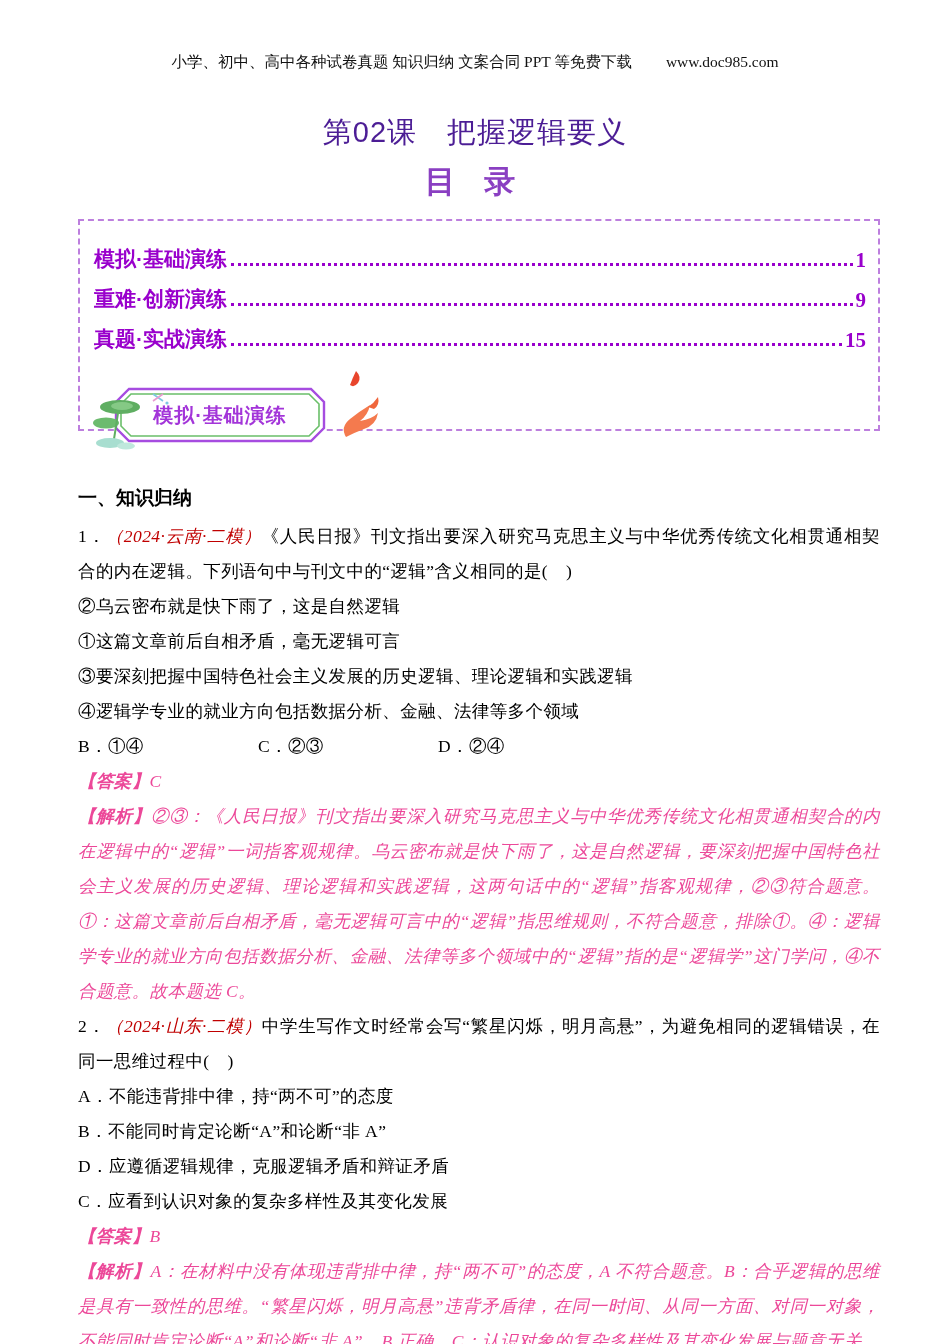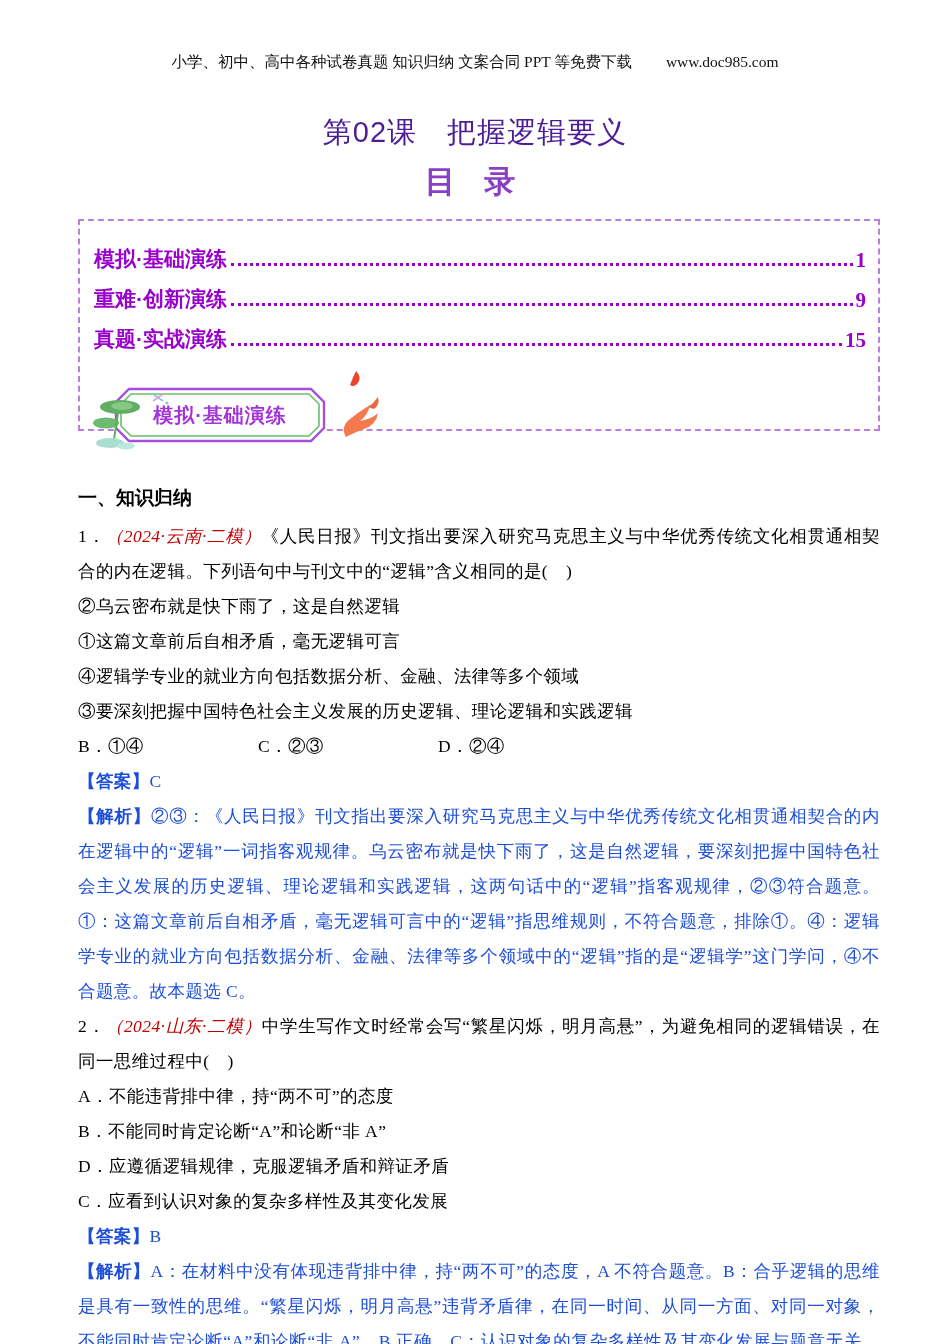--- a/index.html
+++ b/index.html
@@ -106,21 +106,21 @@
     margin: 0 0 8px;
   }
   .doc-body p {
     margin: 0;
     font-size: 17.5px;
     line-height: 35px;
     text-align: justify;
     letter-spacing: 0.4px;
   }
   .q-source { color: #c00000; font-style: italic; }
-  .red { color: #1d4ed8; }
+  .red { color: #ec4899; font-style: italic; }
   .lbl { font-weight: bold; }
   .options-row { display: flex; }
   .options-row span { width: 180px; }
   .options-row span:last-child { width: auto; }
 </style>
 </head>
 <body>
 
 <div class="page">
 
@@ -175,22 +175,22 @@
     </div>
   </div>
 
   <div class="doc-body">
     <h3 class="section-heading">一、知识归纳</h3>
 
     <div>
       <p><span>1．</span><span class="q-source">（2024·云南·二模）</span><span>《人民日报》刊文指出要深入研究马克思主义与中华优秀传统文化相贯通相契合的内在逻辑。下列语句中与刊文中的“逻辑”含义相同的是(　)</span></p>
       <p>②乌云密布就是快下雨了，这是自然逻辑</p>
       <p>①这篇文章前后自相矛盾，毫无逻辑可言</p>
+      <p>③要深刻把握中国特色社会主义发展的历史逻辑、理论逻辑和实践逻辑</p>
       <p>④逻辑学专业的就业方向包括数据分析、金融、法律等多个领域</p>
-      <p>③要深刻把握中国特色社会主义发展的历史逻辑、理论逻辑和实践逻辑</p>
       <p class="options-row">
         <span>B．①④</span>
         <span>C．②③</span>
         <span>D．②④</span>
       </p>
       <p class="red"><span class="lbl">【答案】</span><span>C</span></p>
       <p class="red"><span class="lbl">【解析】</span><span>②③：《人民日报》刊文指出要深入研究马克思主义与中华优秀传统文化相贯通相契合的内在逻辑中的“逻辑”一词指客观规律。乌云密布就是快下雨了，这是自然逻辑，要深刻把握中国特色社会主义发展的历史逻辑、理论逻辑和实践逻辑，这两句话中的“逻辑”指客观规律，②③符合题意。①：这篇文章前后自相矛盾，毫无逻辑可言中的“逻辑”指思维规则，不符合题意，排除①。④：逻辑学专业的就业方向包括数据分析、金融、法律等多个领域中的“逻辑”指的是“逻辑学”这门学问，④不合题意。故本题选 C。</span></p>
     </div>
 
     <div>

